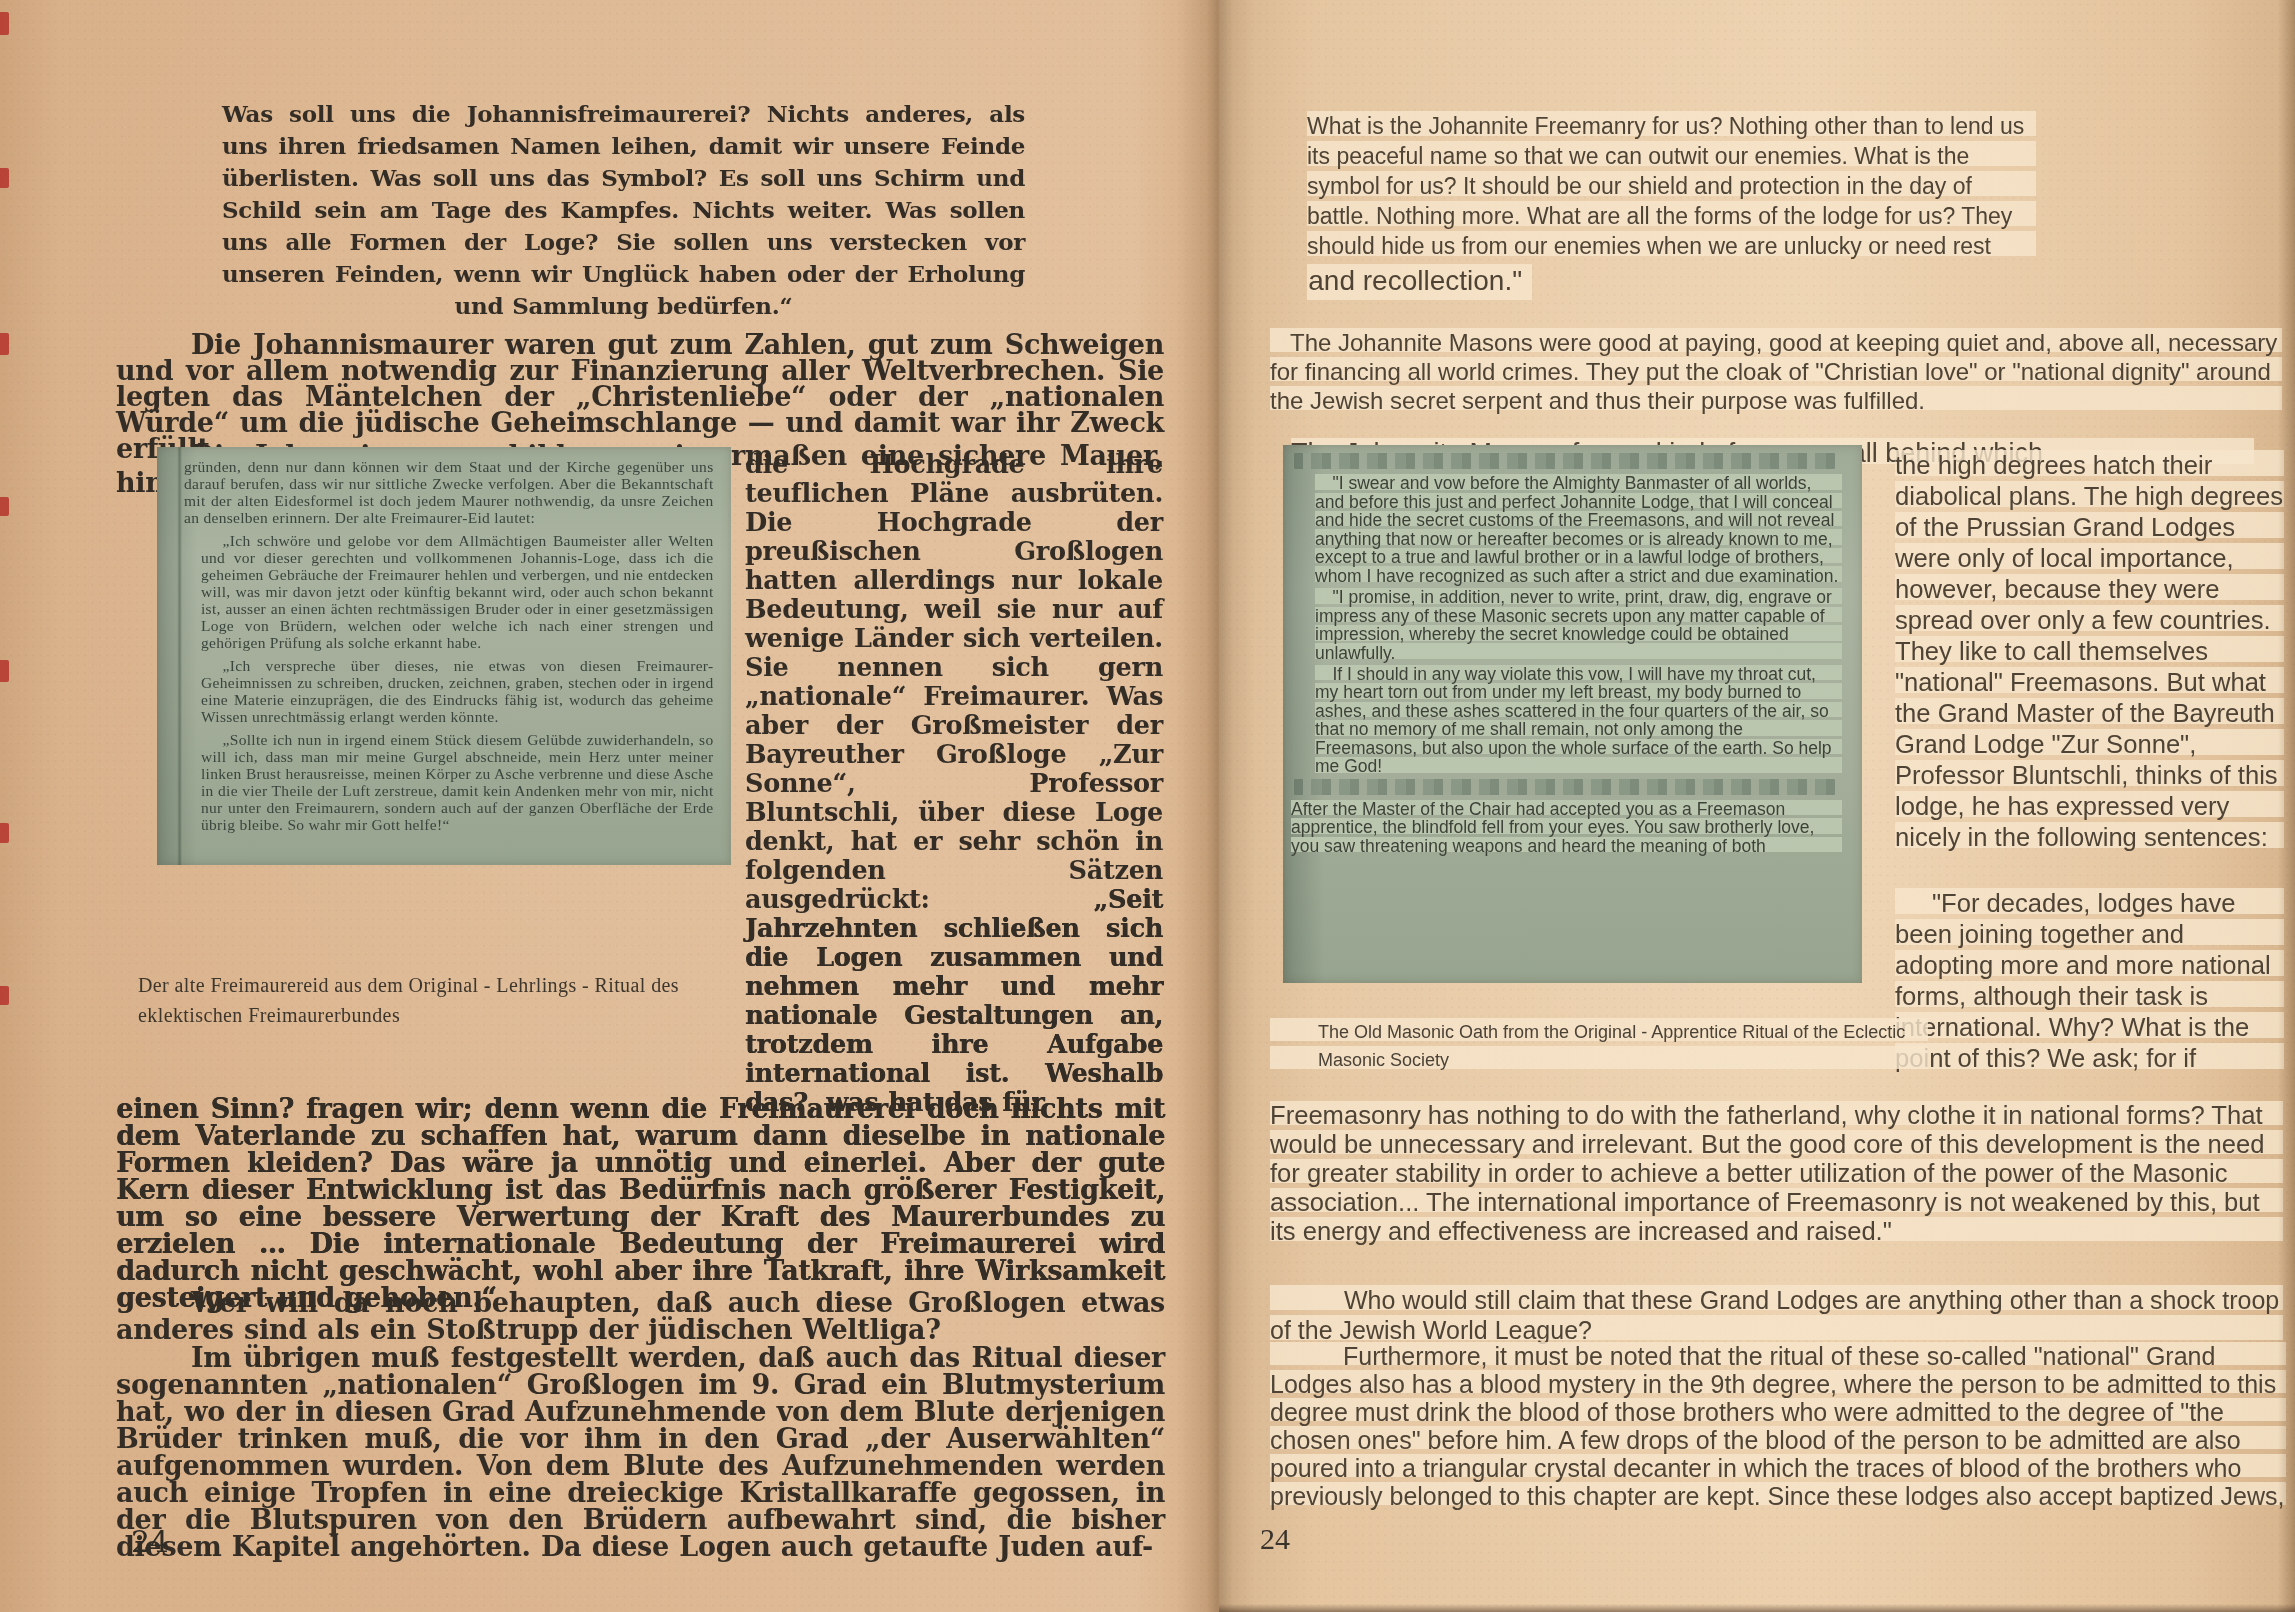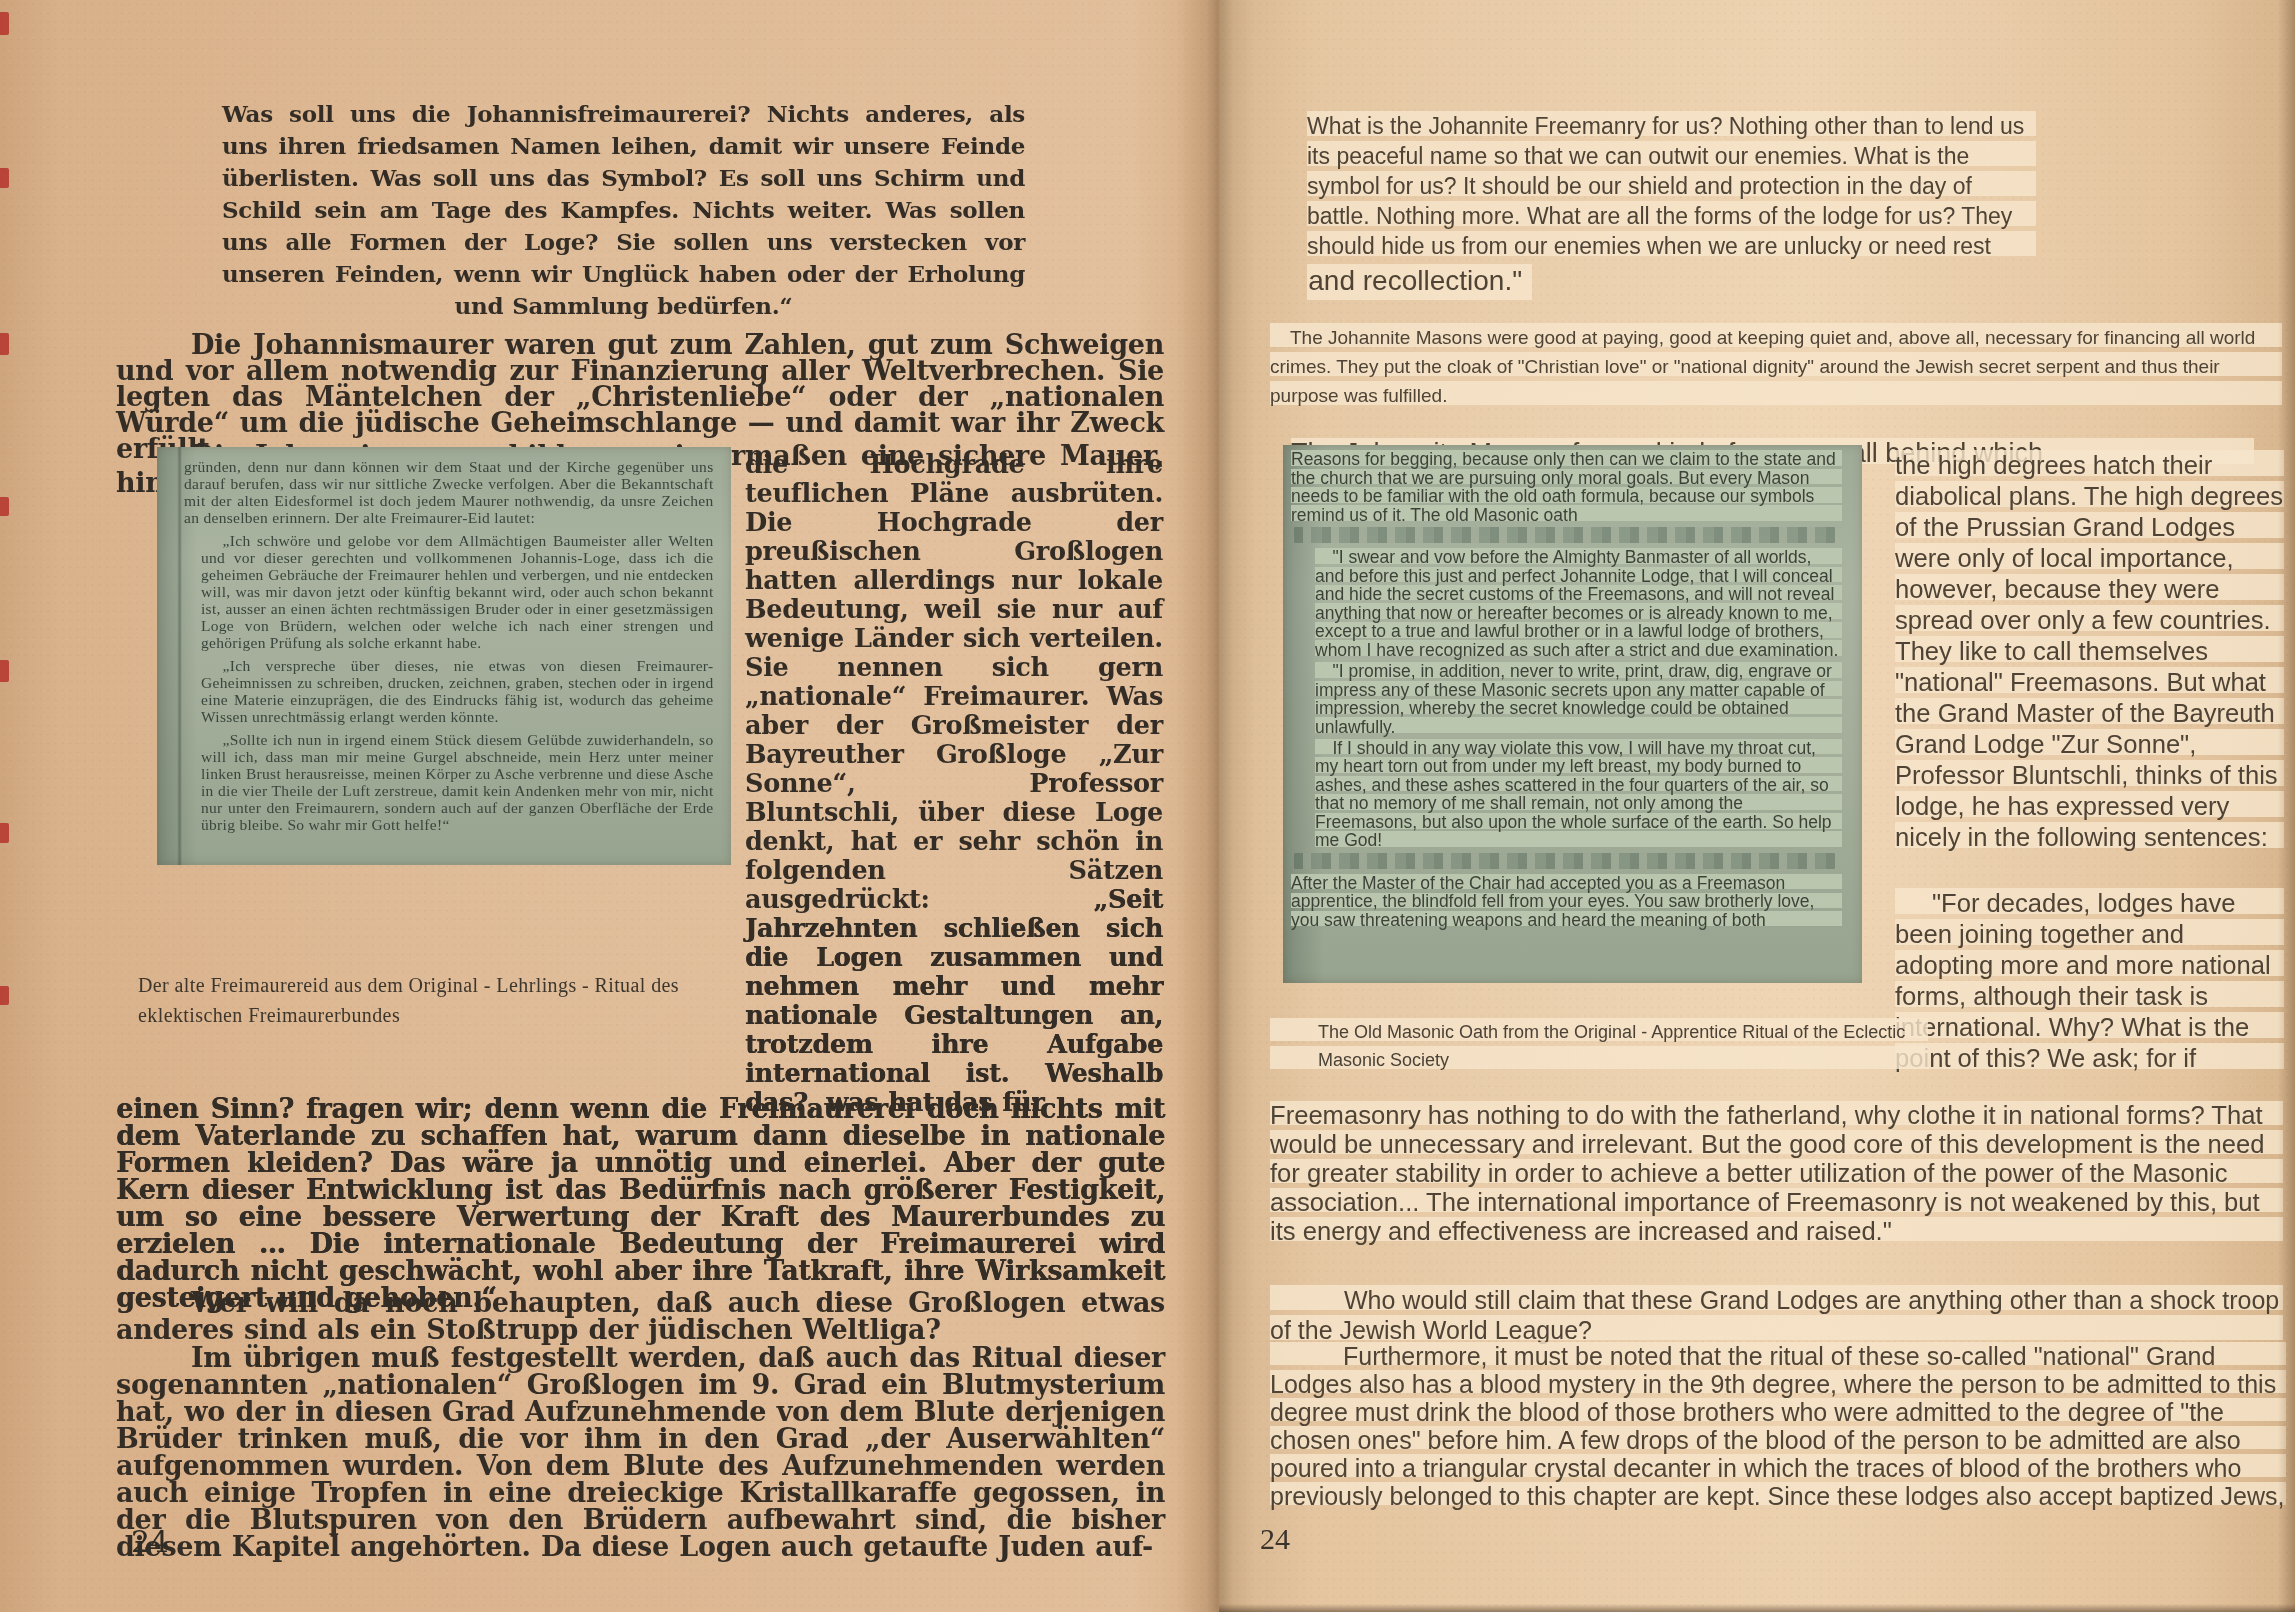--- a/index.html
+++ b/index.html
@@ -62,21 +62,21 @@
       font-family:"Liberation Serif",serif;font-size:20px;line-height:30px;color:#3d362d;letter-spacing:0.4px;}
 
   
   .en{position:absolute;font-family:"Liberation Sans",sans-serif;color:#4e4335;}
   .patched{background-image:repeating-linear-gradient(to bottom,
       var(--pc, rgba(247,230,204,.8)) 0 calc(var(--lh,29px) - 5.4px),
       rgba(0,0,0,0) calc(var(--lh,29px) - 5.4px) var(--lh,29px));}
   .r-quote{left:1307px;top:88px;width:729px;font-size:23px;line-height:30px;--lh:30px;}
   .r-quote-end{left:1307px;top:236px;font-size:28px;padding:1.3px 9.4px 2.7px 1.3px;
       background:rgba(247,230,204,.8);}
-  .r-para2{left:1270px;top:304px;width:1012px;font-size:19px;line-height:29px;--lh:29px;text-indent:20px;}
+  .r-para2{left:1270px;top:304px;width:1012px;font-size:24px;line-height:29px;--lh:29px;text-indent:20px;}
   .r-wall{left:1291px;top:411px;width:963px;font-size:27px;line-height:31px;--lh:31px;}
   .r-col{left:1895px;top:450px;width:389px;font-size:25.6px;line-height:31px;--lh:31px;}
   .r-col-quote{left:1895px;top:888px;width:389px;font-size:25.6px;line-height:31px;--lh:31px;text-indent:37px;}
   .r-caption{left:1270px;top:1000px;width:610px;font-size:18px;line-height:28px;--lh:28px;color:#4b4237;padding-left:48px;}
   .r-para4{left:1270px;top:1075px;width:1013px;font-size:25.6px;line-height:29px;--lh:29px;}
   .r-para5{left:1270px;top:1260px;width:1013px;font-size:25px;line-height:30px;--lh:30px;text-indent:74px;}
   .r-para6{left:1270px;top:1317px;width:1016px;font-size:25px;line-height:28px;--lh:28px;text-indent:73px;}
   .r-pagenum{left:1260px;top:1522px;font-family:"Liberation Serif",serif;
       font-size:30px;color:#3a332b;position:absolute;}
 
@@ -128,21 +128,20 @@
 </div>
 
 <p class="en patched r-quote">What is the Johannite Freemanry for us? Nothing other than to lend us its peaceful name so that we can outwit our enemies. What is the symbol for us? It should be our shield and protection in the day of battle. Nothing more. What are all the forms of the lodge for us? They should hide us from our enemies when we are unlucky or need rest</p>
 <p class="en r-quote-end">and recollection."</p>
 
 <p class="en patched r-para2">The Johannite Masons were good at paying, good at keeping quiet and, above all, necessary for financing all world crimes. They put the cloak of "Christian love" or "national dignity" around the Jewish secret serpent and thus their purpose was fulfilled.</p>
 
 <p class="en patched r-wall">The Johannite Masons form a kind of secure wall behind which</p>
 
 <div class="scan r-scan">
-  <p class="scan-en">Reasons for begging, because only then can we claim to the state and the church that we are pursuing only moral goals. But every Mason needs to be familiar with the old oath formula, because our symbols remind us of it. The old Masonic oath</p>
   <div class="noise-band"></div>
   <p class="scan-en oath">"I swear and vow before the Almighty Banmaster of all worlds, and before this just and perfect Johannite Lodge, that I will conceal and hide the secret customs of the Freemasons, and will not reveal anything that now or hereafter becomes or is already known to me, except to a true and lawful brother or in a lawful lodge of brothers, whom I have recognized as such after a strict and due examination.</p>
   <p class="scan-en oath">"I promise, in addition, never to write, print, draw, dig, engrave or impress any of these Masonic secrets upon any matter capable of impression, whereby the secret knowledge could be obtained unlawfully.</p>
   <p class="scan-en oath">If I should in any way violate this vow, I will have my throat cut, my heart torn out from under my left breast, my body burned to ashes, and these ashes scattered in the four quarters of the air, so that no memory of me shall remain, not only among the Freemasons, but also upon the whole surface of the earth. So help me God!</p>
   <div class="noise-band"></div>
   <p class="scan-en">After the Master of the Chair had accepted you as a Freemason apprentice, the blindfold fell from your eyes. You saw brotherly love, you saw threatening weapons and heard the meaning of both</p>
 </div>
 
 <div class="en patched r-col">the high degrees hatch their diabolical plans. The high degrees of the Prussian Grand Lodges were only of local importance, however, because they were spread over only a few countries. They like to call themselves "national" Freemasons. But what the Grand Master of the Bayreuth Grand Lodge "Zur Sonne", Professor Bluntschli, thinks of this lodge, he has expressed very nicely in the following sentences:</div>
 <div class="en patched r-col-quote">"For decades, lodges have been joining together and adopting more and more national forms, although their task is international. Why? What is the point of this? We ask; for if</div>

